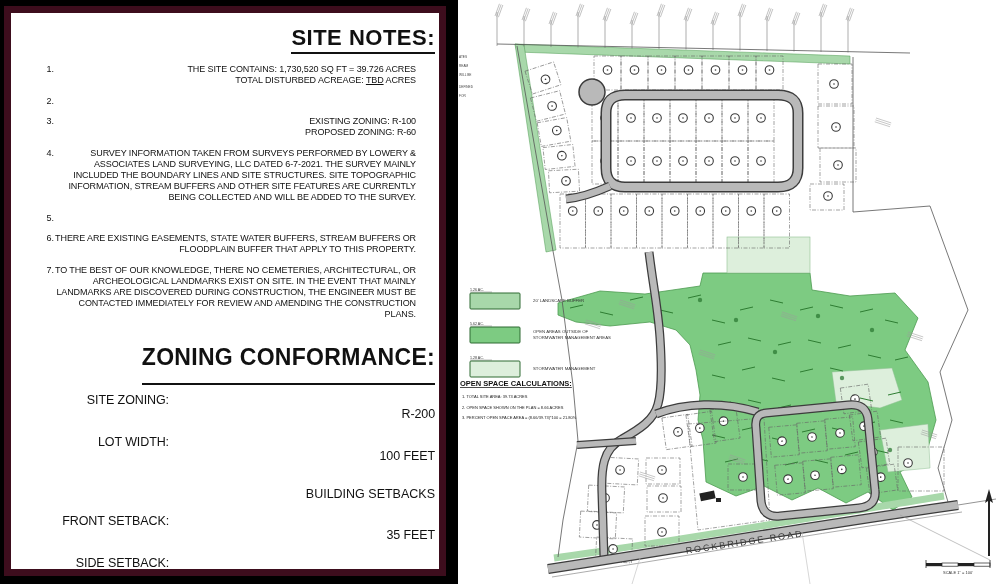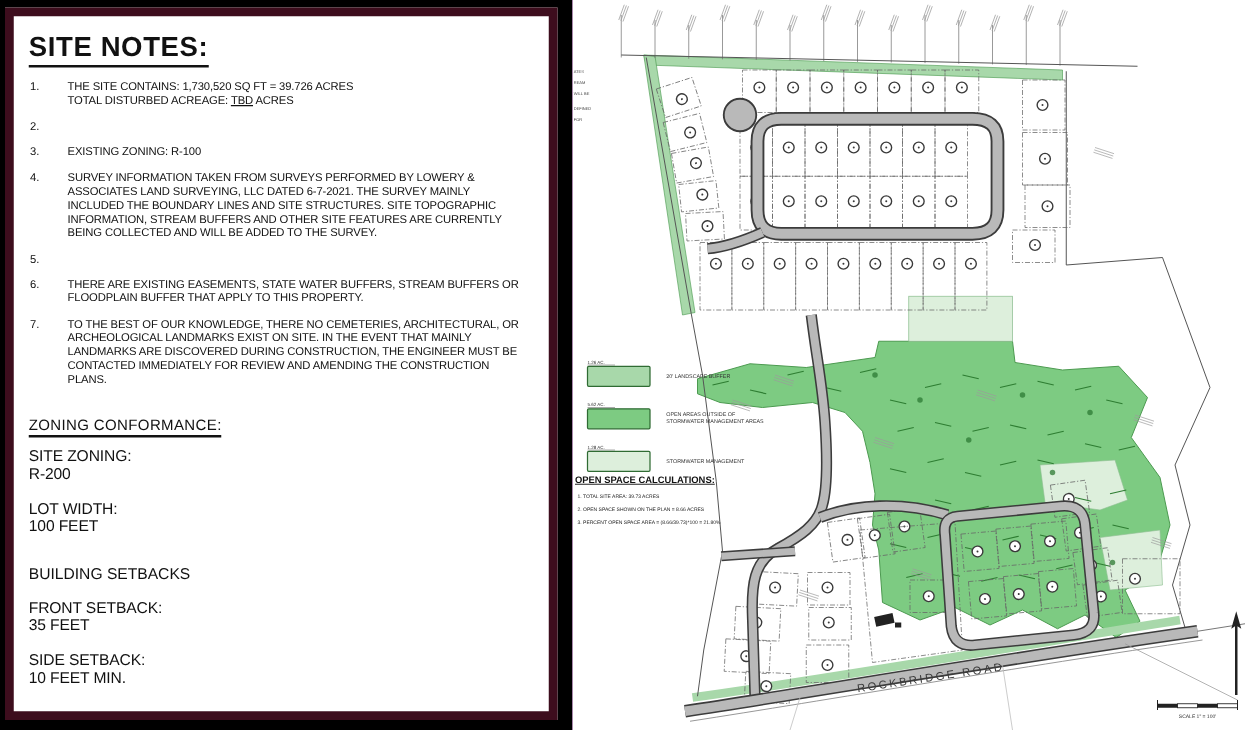--- a/index.html
+++ b/index.html
@@ -1,26 +1,26 @@
 <!DOCTYPE html>
 <html><head>
 <meta charset="utf-8">
 <style>
   html,body{margin:0;padding:0;background:#fff;}
-  .page{position:relative;width:996px;height:584px;background:#a21caf;overflow:hidden;
-        font-family:"Liberation Sans", sans-serif;}
+  .page{position:relative;width:996px;height:584px;background:#eab308;overflow:hidden;
+        font-family:"Liberation Sans", sans-serif;text-align:right;}
   
   .left-panel{position:absolute;left:0;top:0;width:458px;height:584px;background:#000;}
   .panel-frame{position:absolute;left:4px;top:6px;right:12px;bottom:8px;background:#fff;
                border:7px solid #3d0d1d;box-sizing:border-box;}
   .panel-content{position:absolute;left:10px;top:6px;right:4px;bottom:2px;color:#111;overflow:hidden;}
   .h1{font-size:22px;font-weight:bold;letter-spacing:.5px;display:inline-block;
       border-bottom:2.5px solid #111;padding-bottom:1px;margin:6px 0 10px 2px;}
-  .h2{font-size:12px;font-weight:normal;letter-spacing:.3px;display:inline-block;
-      border-bottom:2.5px solid #111;padding-bottom:1px;margin:14px 0 8px 2px;}
+  .h2{font-size:23px;font-weight:bold;letter-spacing:.3px;display:inline-block;
+      border-bottom:2.5px solid #111;padding-bottom:12px;margin:14px 0 8px 2px;}
   .note{display:flex;margin-bottom:10px;}
   .note .num{width:30px;flex:none;font-size:9px;padding-left:3px;}
   .note .txt{width:362px;font-size:9px;line-height:11px;letter-spacing:-.1px;}
   .note .txt u{text-underline-offset:1px;}
   .kv{display:flex;font-size:12.5px;margin:0 0 13.5px 2px;letter-spacing:-.1px;flex-direction:column;}
   .kv .k{width:146px;flex:none;}
   .sb-title{font-size:12.5px;margin:24px 0 13.5px 2px;}
   
   .map-area{position:absolute;left:458px;top:0;width:538px;height:584px;background:#fff;}
   svg{display:block;}
@@ -42,20 +42,21 @@
                 <div>TOTAL DISTURBED ACREAGE: <u>TBD</u> ACRES</div>
               </div>
             </div>
             <div class="note">
               <span class="num">2.</span>
             </div>
             <div class="note">
               <span class="num">3.</span>
               <div class="txt">
                 <div>EXISTING ZONING: R-100</div>
+                <div>PROPOSED ZONING: R-60</div>
               </div>
             </div>
             <div class="note">
               <span class="num">4.</span>
               <div class="txt">
                 <div>SURVEY INFORMATION TAKEN FROM SURVEYS PERFORMED BY LOWERY &amp; ASSOCIATES LAND SURVEYING, LLC DATED 6-7-2021. THE SURVEY MAINLY INCLUDED THE BOUNDARY LINES AND SITE STRUCTURES. SITE TOPOGRAPHIC INFORMATION, STREAM BUFFERS AND OTHER SITE FEATURES ARE CURRENTLY BEING COLLECTED AND WILL BE ADDED TO THE SURVEY.</div>
               </div>
             </div>
             <div class="note">
               <span class="num">5.</span>

